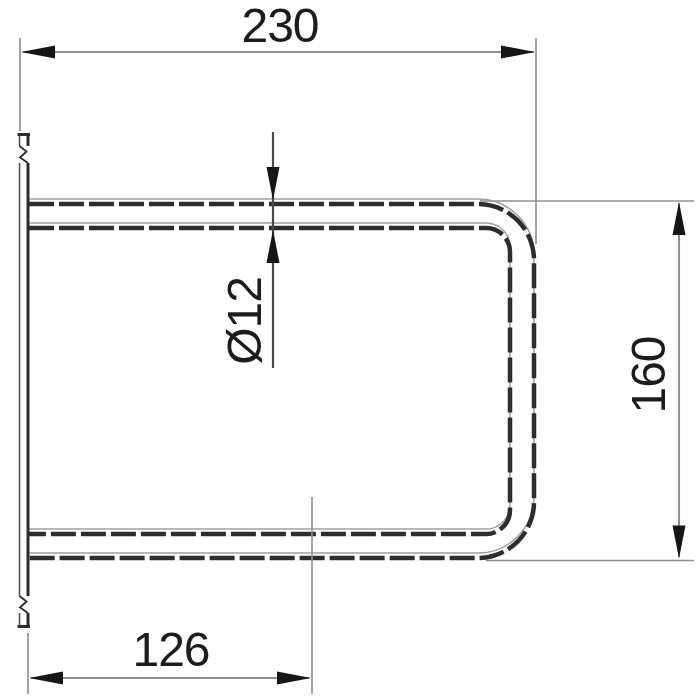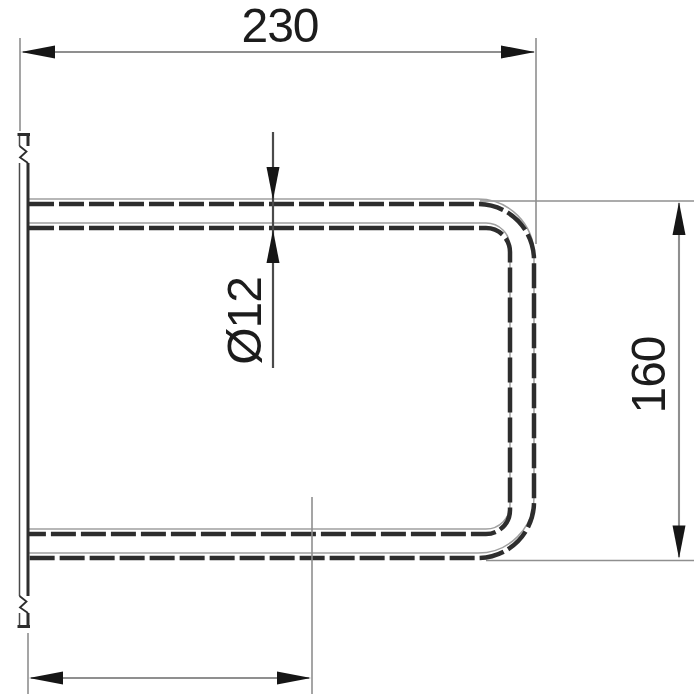--- a/index.html
+++ b/index.html
@@ -82,13 +82,14 @@
       <line class="ext" x1="312" y1="497" x2="312" y2="694"></line>
       <line class="dim" x1="31" y1="678" x2="309" y2="678"></line>
       <polygon class="arrow" points="29,678 63,671.5 63,684.5"></polygon>
       <polygon class="arrow" points="311,678 277,671.5 277,684.5"></polygon>
     </g>
   </svg>
 
   <div class="dim-label" style="left:280px;top:26px;">230</div>
   <div class="dim-label rot" style="left:245px;top:321px;">Ø12</div>
   <div class="dim-label rot" style="left:649px;top:375px;">160</div>
+  <div class="dim-label" style="left:171px;top:650px;">126</div>
 </div>
 
 </body></html>

